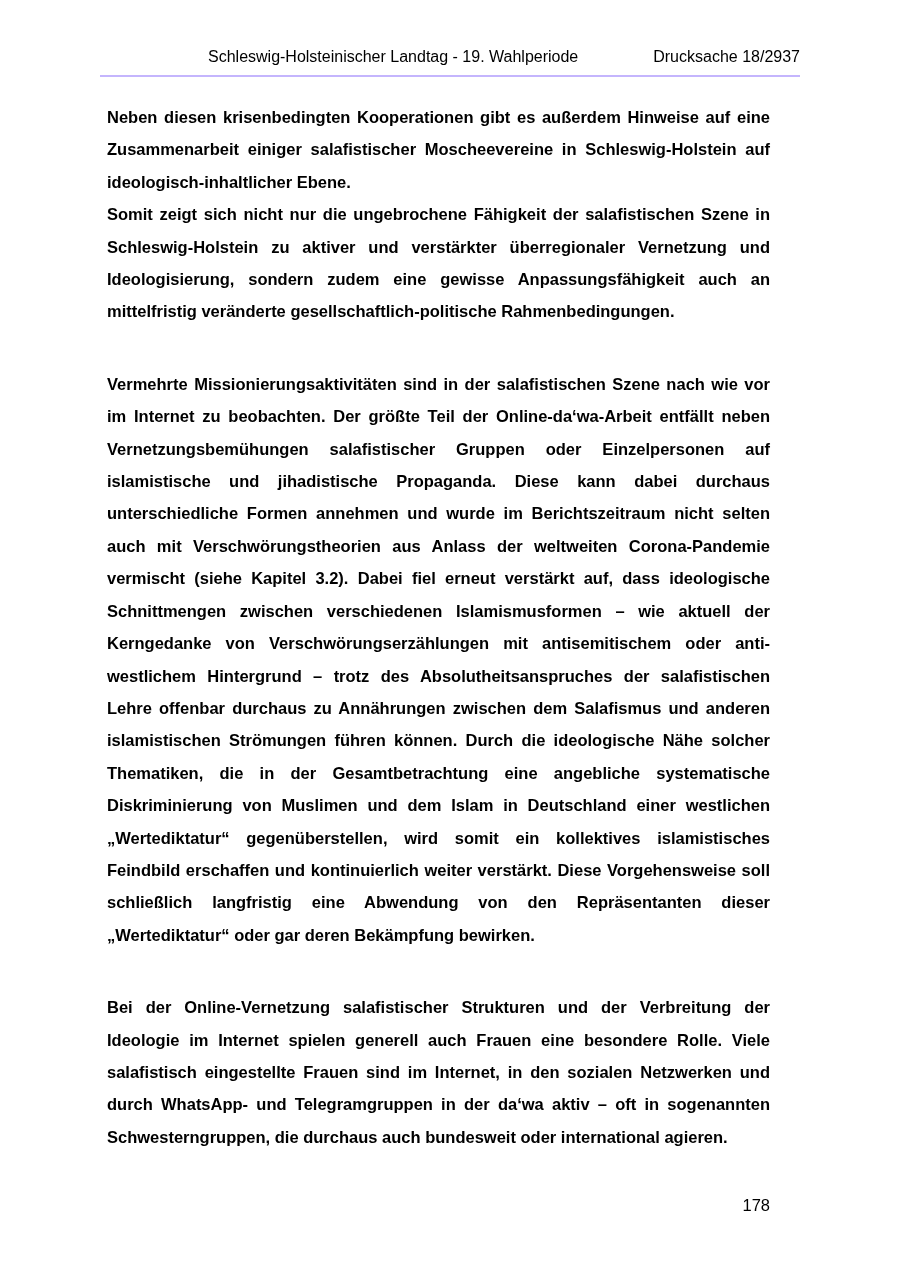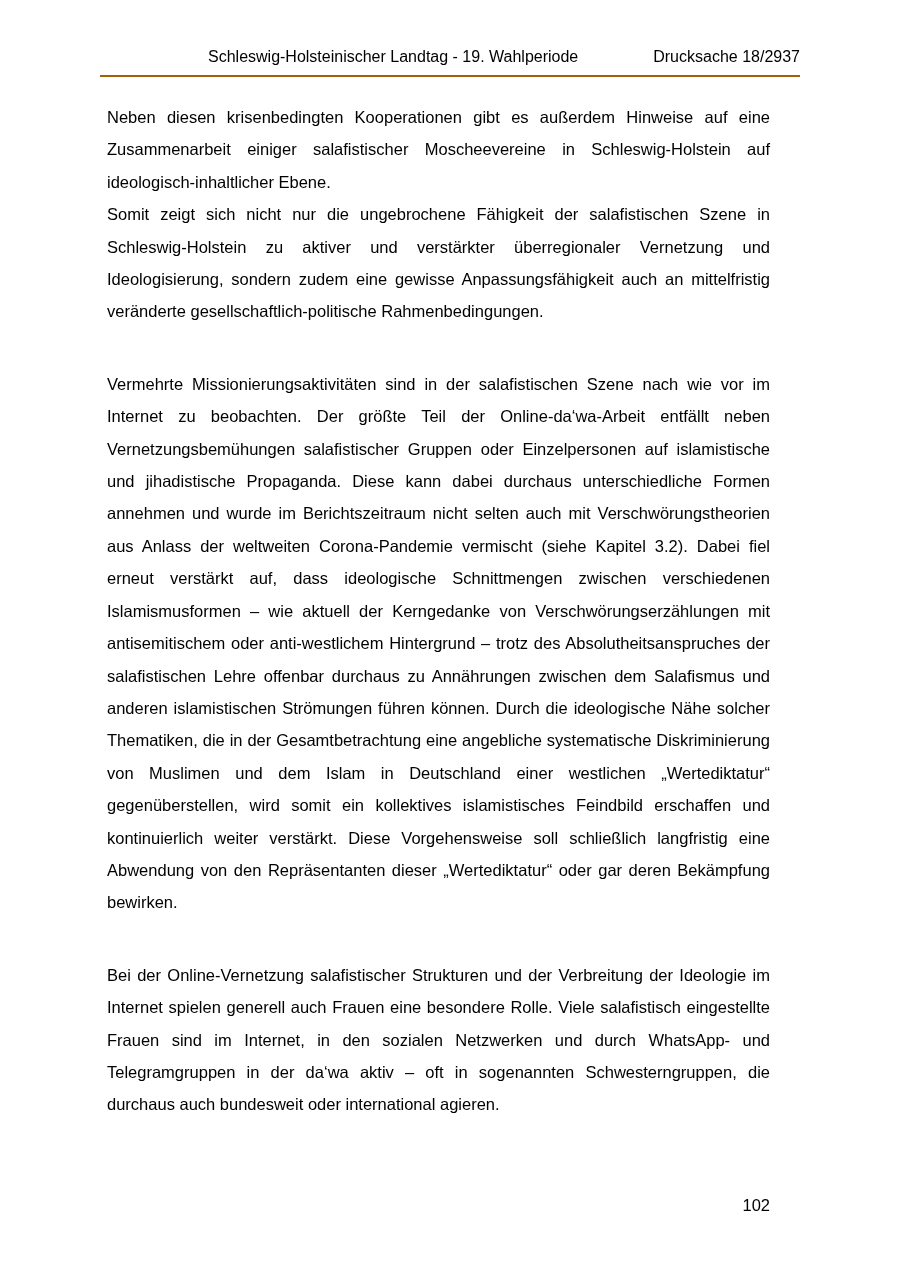--- a/index.html
+++ b/index.html
@@ -16,21 +16,21 @@
     color: #000000;
     overflow: hidden;
   }
   .doc-header {
     position: absolute;
     top: 48px;
     left: 100px;
     width: 700px;
     display: flex;
     align-items: baseline;
-    border-bottom: 2px solid #a16207;
+    border-bottom: 2px solid #c4b5fd;
     padding-bottom: 9px;
     font-size: 16px;
   }
   .doc-header .header-left {
     margin-left: 108px;
     white-space: nowrap;
   }
   .doc-header .header-right {
     margin-left: auto;
     white-space: nowrap;
@@ -39,20 +39,21 @@
     position: absolute;
     top: 101px;
     left: 107px;
     width: 663px;
     font-size: 16.5px;
     line-height: 32.4px;
     text-align: justify;
   }
   .doc-body p {
     margin: 0;
+    font-weight: bold;
   }
   .doc-body p.spaced {
     margin-top: 40px;
   }
   .page-number {
     position: absolute;
     top: 1196px;
     left: 107px;
     width: 663px;
     text-align: right;
@@ -69,15 +70,15 @@
     <span class="header-right">Drucksache 18/2937</span>
   </div>
 
   <div class="doc-body">
     <p>Neben diesen krisenbedingten Kooperationen gibt es außerdem Hinweise auf eine Zusammenarbeit einiger salafistischer Moscheevereine in Schleswig-Holstein auf ideologisch-inhaltlicher Ebene.</p>
     <p>Somit zeigt sich nicht nur die ungebrochene Fähigkeit der salafistischen Szene in Schleswig-Holstein zu aktiver und verstärkter überregionaler Vernetzung und Ideologisierung, sondern zudem eine gewisse Anpassungsfähigkeit auch an mittelfristig veränderte gesellschaftlich-politische Rahmenbedingungen.</p>
     <p class="spaced">Vermehrte Missionierungsaktivitäten sind in der salafistischen Szene nach wie vor im Internet zu beobachten. Der größte Teil der Online-da‘wa-Arbeit entfällt neben Vernetzungsbemühungen salafistischer Gruppen oder Einzelpersonen auf islamistische und jihadistische Propaganda. Diese kann dabei durchaus unterschiedliche Formen annehmen und wurde im Berichtszeitraum nicht selten auch mit Verschwörungstheorien aus Anlass der weltweiten Corona-Pandemie vermischt (siehe Kapitel 3.2). Dabei fiel erneut verstärkt auf, dass ideologische Schnittmengen zwischen verschiedenen Islamismusformen – wie aktuell der Kerngedanke von Verschwörungserzählungen mit antisemitischem oder anti-westlichem Hintergrund – trotz des Absolutheitsanspruches der salafistischen Lehre offenbar durchaus zu Annährungen zwischen dem Salafismus und anderen islamistischen Strömungen führen können. Durch die ideologische Nähe solcher Thematiken, die in der Gesamtbetrachtung eine angebliche systematische Diskriminierung von Muslimen und dem Islam in Deutschland einer westlichen „Wertediktatur“ gegenüberstellen, wird somit ein kollektives islamistisches Feindbild erschaffen und kontinuierlich weiter verstärkt. Diese Vorgehensweise soll schließlich langfristig eine Abwendung von den Repräsentanten dieser „Wertediktatur“ oder gar deren Bekämpfung bewirken.</p>
     <p class="spaced">Bei der Online-Vernetzung salafistischer Strukturen und der Verbreitung der Ideologie im Internet spielen generell auch Frauen eine besondere Rolle. Viele salafistisch eingestellte Frauen sind im Internet, in den sozialen Netzwerken und durch WhatsApp- und Telegramgruppen in der da‘wa aktiv – oft in sogenannten Schwesterngruppen, die durchaus auch bundesweit oder international agieren.</p>
   </div>
 
-  <div class="page-number">102</div>
+  <div class="page-number">178</div>
 
 </div>
 
 </body></html>

